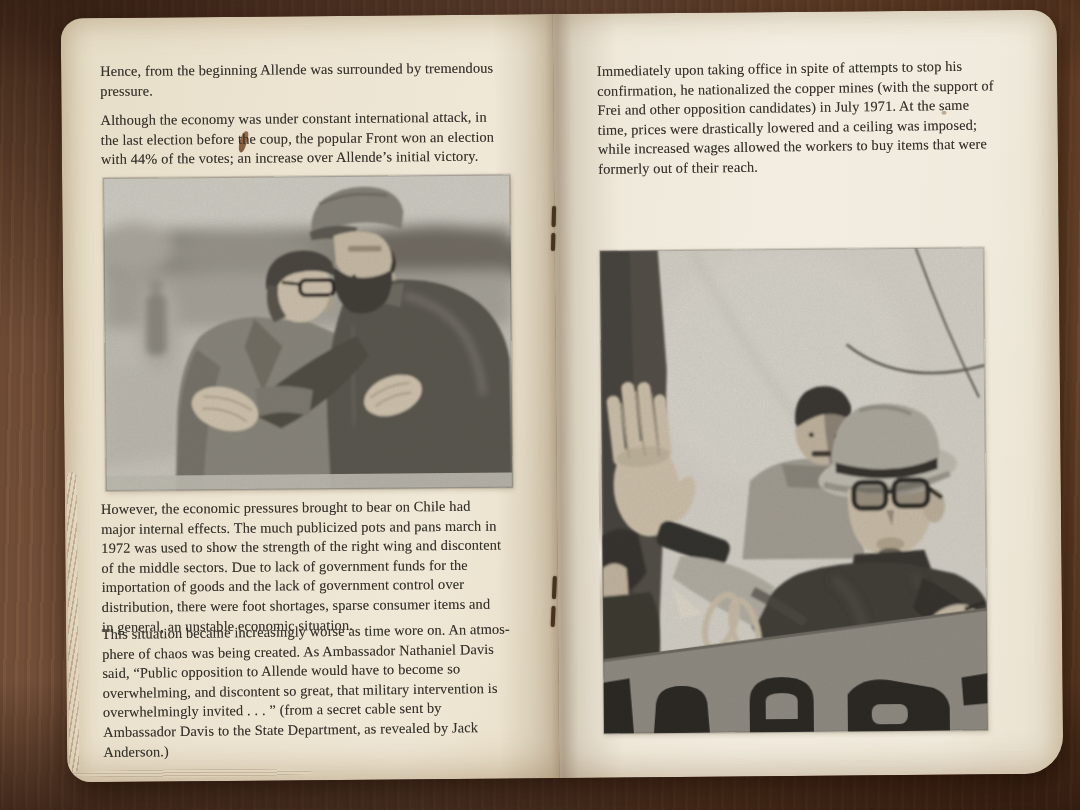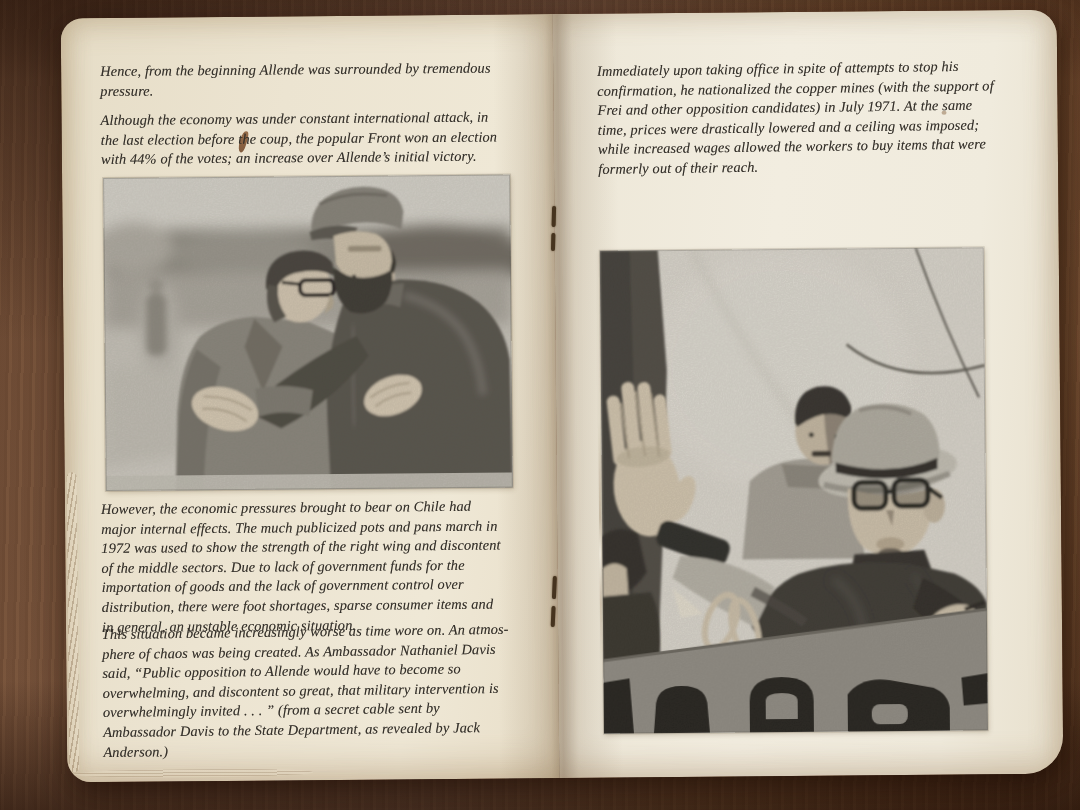--- a/index.html
+++ b/index.html
@@ -1,17 +1,17 @@
 <!DOCTYPE html>
 <html><head>
 <meta charset="utf-8">
 <style>
   html,body{margin:0;padding:0;}
   body{width:1080px;height:810px;overflow:hidden;font-family:"Liberation Serif","DejaVu Serif",serif;}
-  .scene{position:relative;width:1080px;height:810px;font-style:italic;}
+  .scene{position:relative;width:1080px;height:810px;}
 
   
   .wood{position:absolute;inset:0;
     background:
       radial-gradient(900px 520px at 6% 4%, rgba(28,13,6,.5), transparent 60%),
       radial-gradient(1100px 650px at 96% 42%, rgba(255,195,130,.10), transparent 65%),
       linear-gradient(to bottom, rgba(30,12,4,.38), transparent 10%, transparent 84%, rgba(22,8,2,.55)),
       repeating-linear-gradient(91deg, rgba(55,28,10,.10) 0 3px, rgba(200,150,100,.07) 3px 6px, rgba(55,28,10,.05) 6px 12px),
       linear-gradient(100deg,#6b4933 0%,#7d5941 22%,#83604a 46%,#7c5638 68%,#67432a 88%,#5a3a24 100%);
   }

